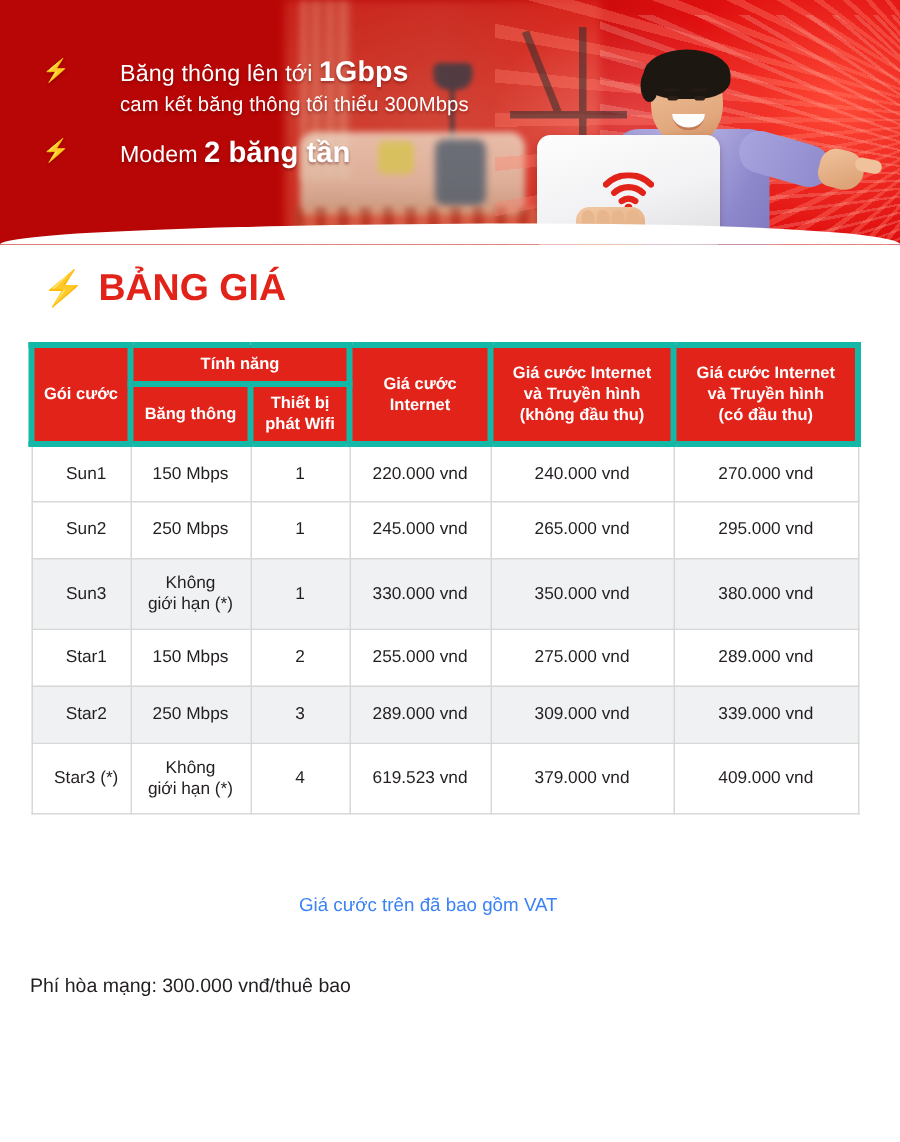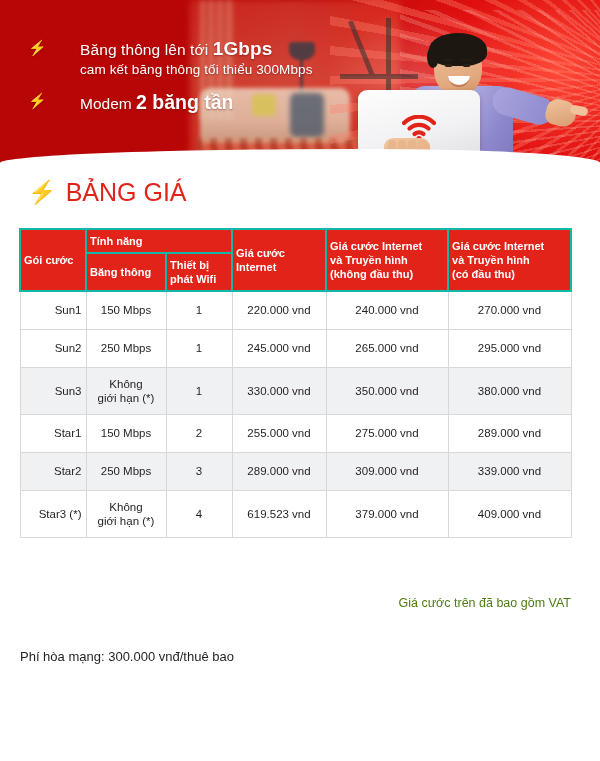--- a/index.html
+++ b/index.html
@@ -269,76 +269,76 @@
   .title-bolt {
     color: #e2231a;
     font-size: 23px;
     line-height: 1;
     margin-right: 9px;
     font-weight: bold;
   }
   .title-text {
     color: #e2231a;
     font-size: 25px;
-    font-weight: normal;
+    font-weight: bold;
     letter-spacing: 0px;
   }
 
   
   .price-table {
     position: absolute;
     left: 19px; top: 228px;
     width: 551px;
     border-collapse: collapse;
     table-layout: fixed;
     font-size: 11px;
   }
   .price-table th {
     background: #e2231a;
     color: #ffffff;
     font-weight: bold;
     font-size: 11px;
     line-height: 14px;
     padding: 4px 3px;
-    border: 2px solid #14b8a6;
-    text-align: left;
+    border: 4px solid #14b8a6;
+    text-align: center;
     vertical-align: middle;
   }
   .price-table td {
     border: 1px solid #d8d8d8;
     padding: 7px 4px;
     text-align: center;
     vertical-align: middle;
     color: #231f20;
     font-size: 11.5px;
     line-height: 14px;
     background: #ffffff;
   }
   .price-table td.pkg {
-    text-align: right;
+    text-align: center;
     padding-left: 11px;
   }
   .price-table tr.alt td { background: #f0f1f3; }
   .price-table tr.tall td { height: 47px; }
   .price-table tr.std td { height: 38px; }
   .col-pkg   { width: 66px; }
   .col-bw    { width: 80px; }
   .col-wifi  { width: 66px; }
   .col-inet  { width: 94px; }
   .col-tv1   { width: 122px; }
   .col-tv2   { width: 123px; }
 
   
   .vat-note {
     position: absolute;
     left: 0; top: 596px;
     width: 571px;
-    text-align: right;
+    text-align: center;
     font-size: 12.5px;
-    color: #4d7c0f;
+    color: #3b82f6;
   }
   .foot-notes {
     position: absolute;
     left: 20px; top: 645px;
     font-size: 13px;
     line-height: 24px;
     color: #231f20;
   }
 </style>
 </head>

